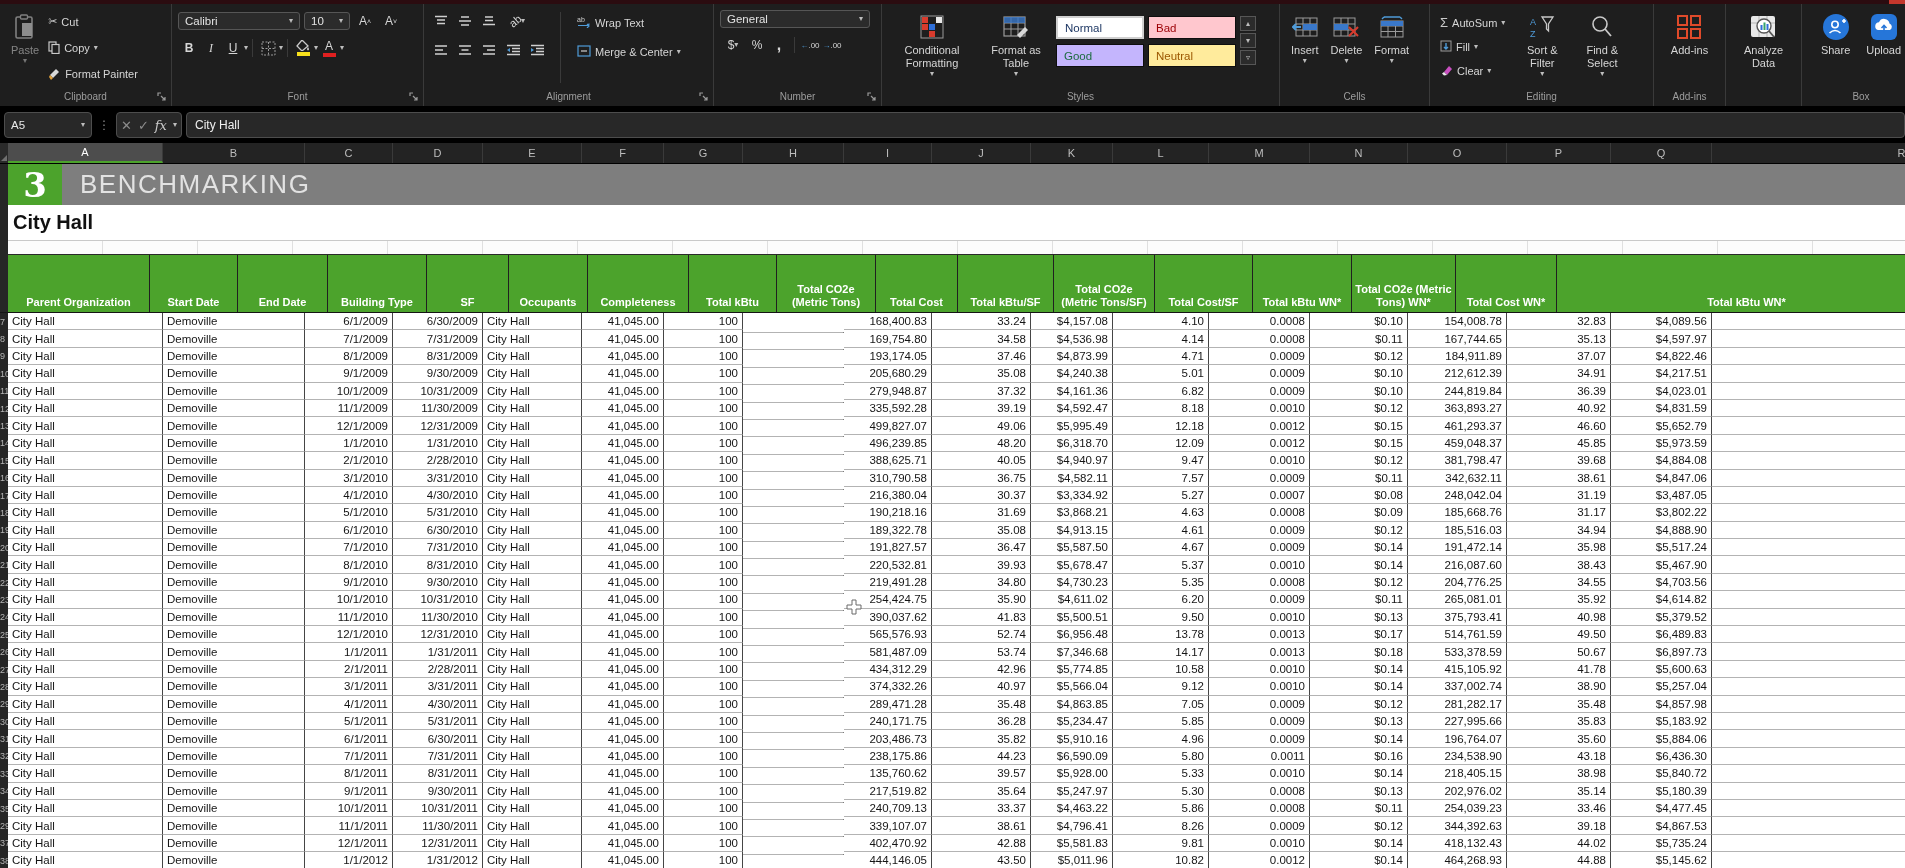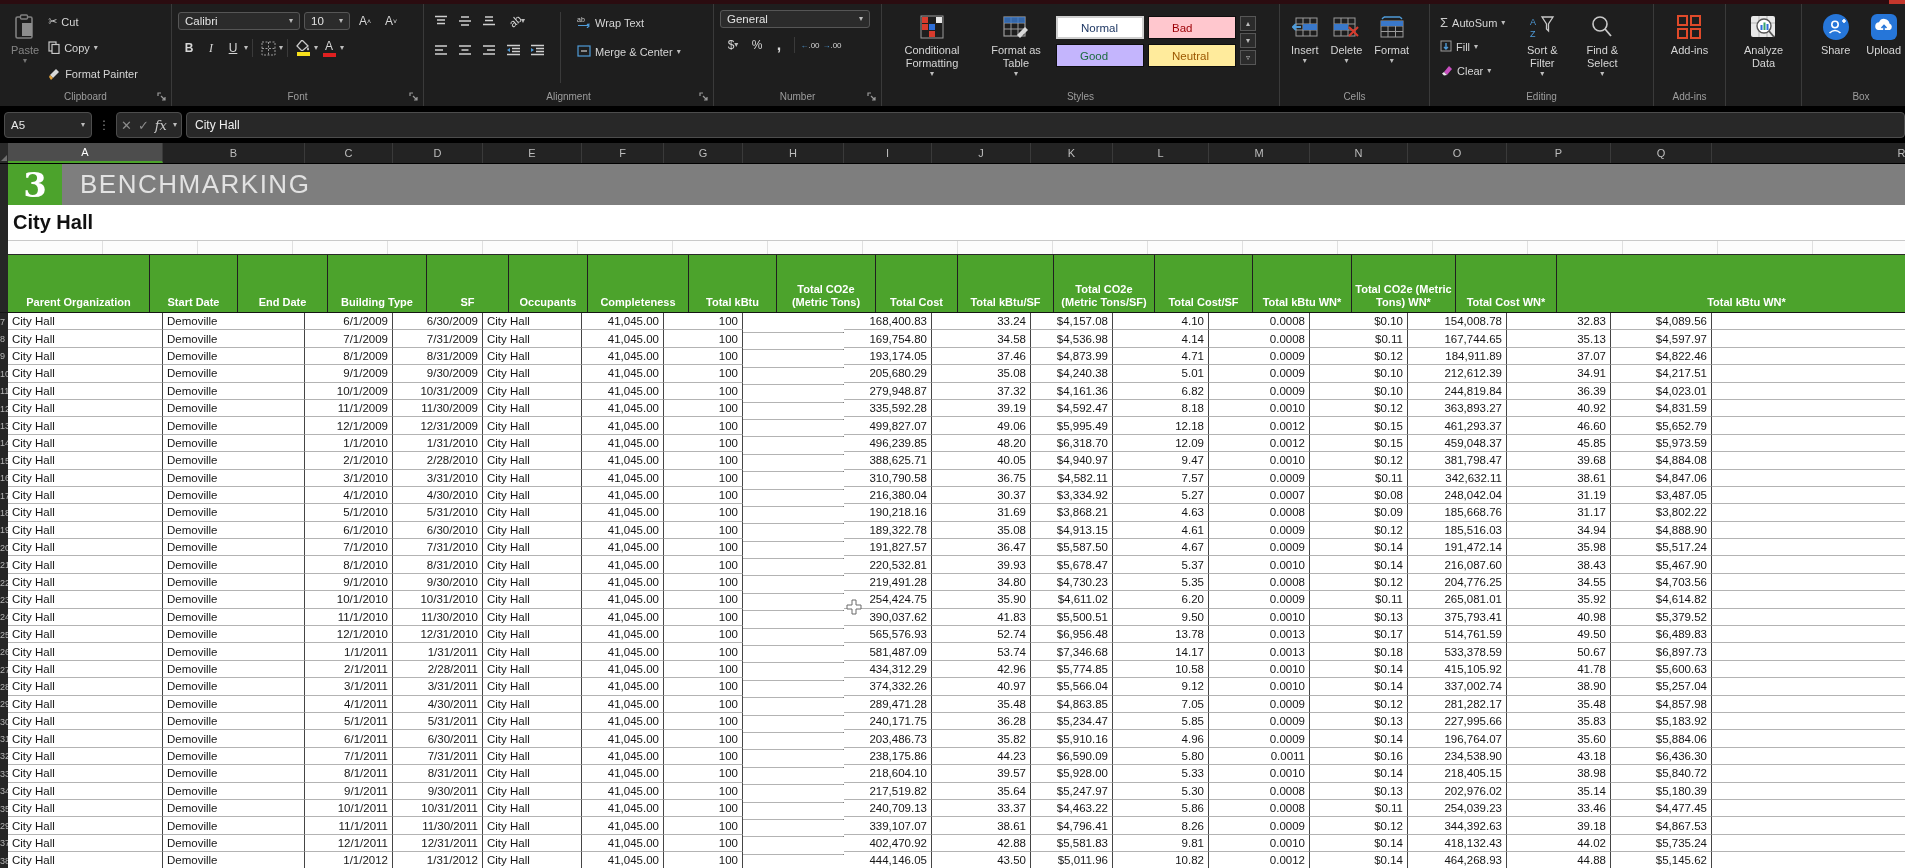--- a/index.html
+++ b/index.html
@@ -17,21 +17,21 @@
   .rcontent { display:flex; height:75px; }
   .vstack { display:flex; flex-direction:column; justify-content:flex-start; }
   .rbtn { color:#d6d6d6; font-size:11px; display:flex; align-items:center; gap:4px; padding:3px 4px; border-radius:3px; cursor:pointer; white-space:nowrap; }
   .bigbtn { display:flex; flex-direction:column; align-items:center; justify-content:flex-start; color:#d6d6d6; font-size:11px; text-align:center; padding:2px 5px; border-radius:3px; cursor:pointer; line-height:13px; }
   .bigbtn .bicon { height:30px; display:flex; align-items:center; justify-content:center; margin-bottom:2px; }
   .chev { font-size:8px; color:#bdbdbd; line-height:8px; }
   .dd { background:#2b2b2b; border:1px solid #565656; border-radius:3px; color:#e3e3e3; font-size:11.5px; display:flex; align-items:center; justify-content:space-between; padding:2px 6px; cursor:pointer; }
   .mini { width:22px; height:22px; display:flex; align-items:center; justify-content:center; color:#d6d6d6; font-size:12px; border-radius:3px; cursor:pointer; }
   .bar-under { display:inline-block; width:13px; height:4px; margin-top:1px; }
   .sep { width:1px; background:#3a3a3a; margin:2px 4px; }
-  .swatch { width:88px; height:23px; font-size:11.5px; display:flex; align-items:center; padding:0 23px; border:1px solid #0e0e0e; cursor:pointer; }
+  .swatch { width:88px; height:23px; font-size:11.5px; display:flex; align-items:center; padding:0 7px; border:1px solid #0e0e0e; cursor:pointer; }
   .sw-normal { background:#ffffff; color:#1f3864; border:2px solid #d0d0d0; }
   .sw-bad { background:#ffc7ce; color:#9c0006; }
   .sw-good { background:#c4b5fd; color:#1d6b40; }
   .sw-neutral { background:#ffeb9c; color:#9c5700; }
   .galctl { width:16px; height:15px; border:1px solid #565656; background:#2b2b2b; color:#bdbdbd; font-size:8px; display:flex; align-items:center; justify-content:center; cursor:pointer; }
   .icon-svg { display:block; }
 
   
   .fbar { height:36px; background:#000000; display:flex; align-items:center; padding:4px 0 4px 4px; gap:4px; }
   .namebox { width:88px; height:26px; background:#282828; border:1px solid #4d4d4d; border-radius:4px; color:#e8e8e8; font-size:11.5px; display:flex; align-items:center; justify-content:space-between; padding:0 6px; cursor:pointer; }
@@ -1123,21 +1123,21 @@
       <div class="trow">
         <div class="rownum">33</div>
         <div class="cell c0 left">City Hall</div>
         <div class="cell c1 left">Demoville</div>
         <div class="cell c2 right">8/1/2011</div>
         <div class="cell c3 right">8/31/2011</div>
         <div class="cell c4 left">City Hall</div>
         <div class="cell c5 right">41,045.00</div>
         <div class="cell c6 right">100</div>
         <div class="cell c7 right red">66.67%</div>
-        <div class="cell c8 right">218,604.10</div>
+        <div class="cell c8 right">135,760.62</div>
         <div class="cell c9 right">39.57</div>
         <div class="cell c10 right">$5,928.00</div>
         <div class="cell c11 right">5.33</div>
         <div class="cell c12 right">0.0010</div>
         <div class="cell c13 right">$0.14</div>
         <div class="cell c14 right">218,405.15</div>
         <div class="cell c15 right">38.98</div>
         <div class="cell c16 right">$5,840.72</div>
         <div class="cell c17 right"></div>
       </div>

